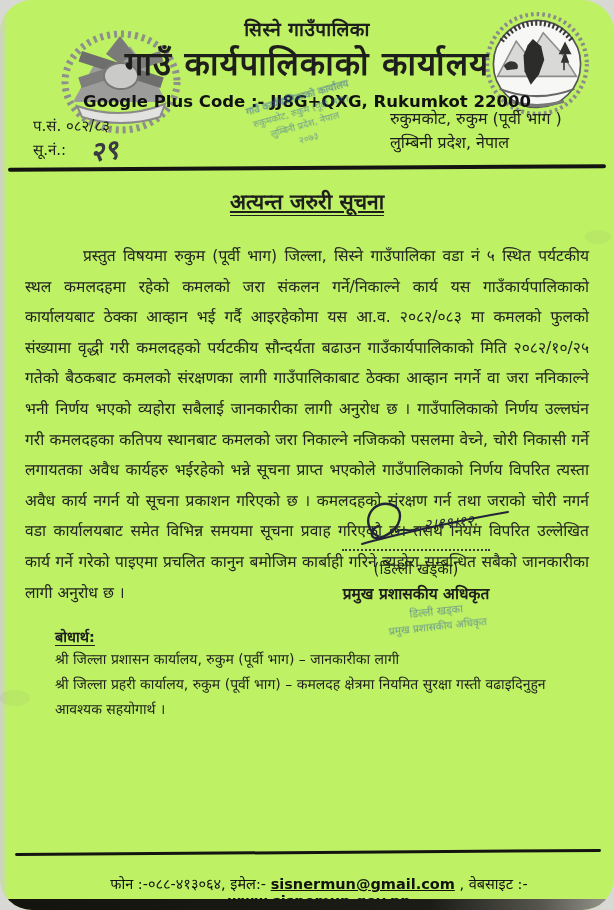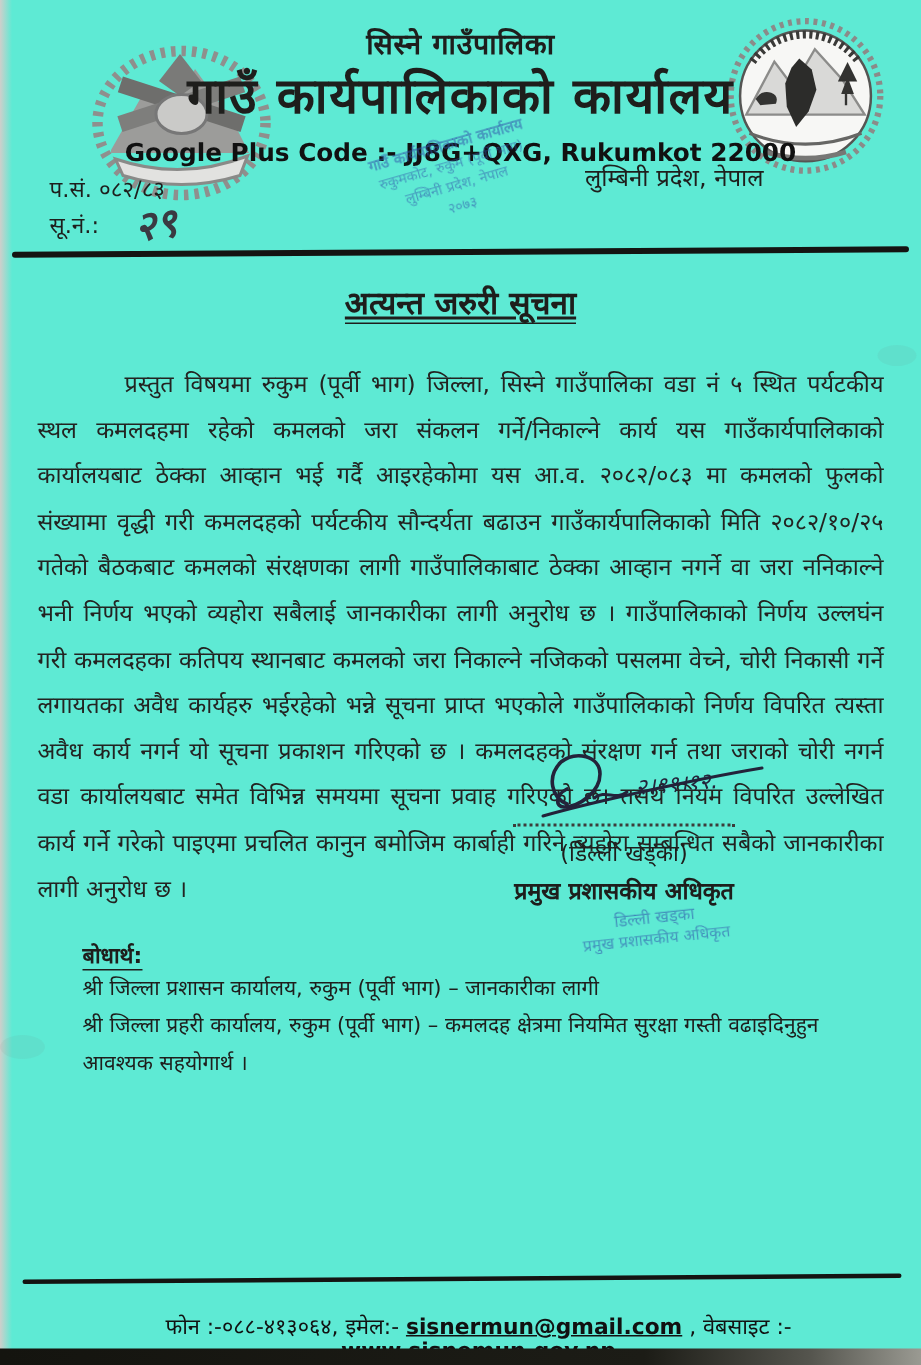--- a/index.html
+++ b/index.html
@@ -1,21 +1,22 @@
 <!DOCTYPE html>
 <html><head>
 <meta charset="utf-8">
 <style>
   html,body{margin:0;padding:0;background:#d8d8d4;}
   *{box-sizing:border-box;}
   .page{
     position:relative;width:614px;height:910px;margin:0 auto;
-    background:#5eead4;overflow:hidden;
+    background:#bef264;overflow:hidden;
     font-family:"DejaVu Sans","Liberation Sans",sans-serif;
     color:#1e1e1c;
+    border-radius:32px;
   }
   .edge-shade{position:absolute;left:0;top:0;width:8px;height:100%;
     background:linear-gradient(to right,#cfcfcb,rgba(252,252,250,0));}
   .abs{position:absolute;}
   .centered{left:0;width:614px;text-align:center;}
   .muni-name{top:16px;font-size:19px;font-weight:600;letter-spacing:.5px;}
   .office-name{top:40px;font-size:33px;font-weight:bold;letter-spacing:1px;}
   .plus-code{top:92px;font-size:16.5px;font-weight:bold;color:#111;}
   .ref-block{left:33px;top:114px;font-size:15px;line-height:24px;}
   .dispatch-row{display:flex;align-items:center;gap:24px;}
@@ -100,20 +101,21 @@
 
   <div class="abs ref-block">
     <div>प.सं. ०८२/८३</div>
     <div class="dispatch-row">
       <span>सू.नं.:</span>
       <span class="hand-num">२९</span>
     </div>
   </div>
 
   <div class="abs addr-block">
+    <div>रुकुमकोट, रुकुम (पूर्वी भाग )</div>
     <div>लुम्बिनी प्रदेश, नेपाल</div>
   </div>
 
   <div class="abs rule rule1"></div>
 
   <div class="abs centered notice-title">
     <span>अत्यन्त जरुरी सूचना</span>
   </div>
 
   <div class="abs body-text">प्रस्तुत विषयमा रुकुम (पूर्वी भाग) जिल्ला, सिस्ने गाउँपालिका वडा नं ५ स्थित पर्यटकीय स्थल कमलदहमा रहेको कमलको जरा संकलन गर्ने/निकाल्ने कार्य यस गाउँकार्यपालिकाको कार्यालयबाट ठेक्का आव्हान भई गर्दै आइरहेकोमा यस आ.व. २०८२/०८३ मा कमलको फुलको संख्यामा वृद्धी गरी कमलदहको पर्यटकीय सौन्दर्यता बढाउन गाउँकार्यपालिकाको मिति २०८२/१०/२५ गतेको बैठकबाट कमलको संरक्षणका लागी गाउँपालिकाबाट ठेक्का आव्हान नगर्ने वा जरा ननिकाल्ने भनी निर्णय भएको व्यहोरा सबैलाई जानकारीका लागी अनुरोध छ । गाउँपालिकाको निर्णय उल्लघंन गरी कमलदहका कतिपय स्थानबाट कमलको जरा निकाल्ने नजिकको पसलमा वेच्ने, चोरी निकासी गर्ने लगायतका अवैध कार्यहरु भईरहेको भन्ने सूचना प्राप्त भएकोले गाउँपालिकाको निर्णय विपरित त्यस्ता अवैध कार्य नगर्न यो सूचना प्रकाशन गरिएको छ । कमलदहको संरक्षण गर्न तथा जराको चोरी नगर्न वडा कार्यालयबाट समेत विभिन्न समयमा सूचना प्रवाह गरिएको छ। तसर्थ नियम विपरित उल्लेखित कार्य गर्ने गरेको पाइएमा प्रचलित कानुन बमोजिम कार्बाही गरिने ब्यहोरा सम्बन्धित सबैको जानकारीका लागी अनुरोध छ ।</div>

